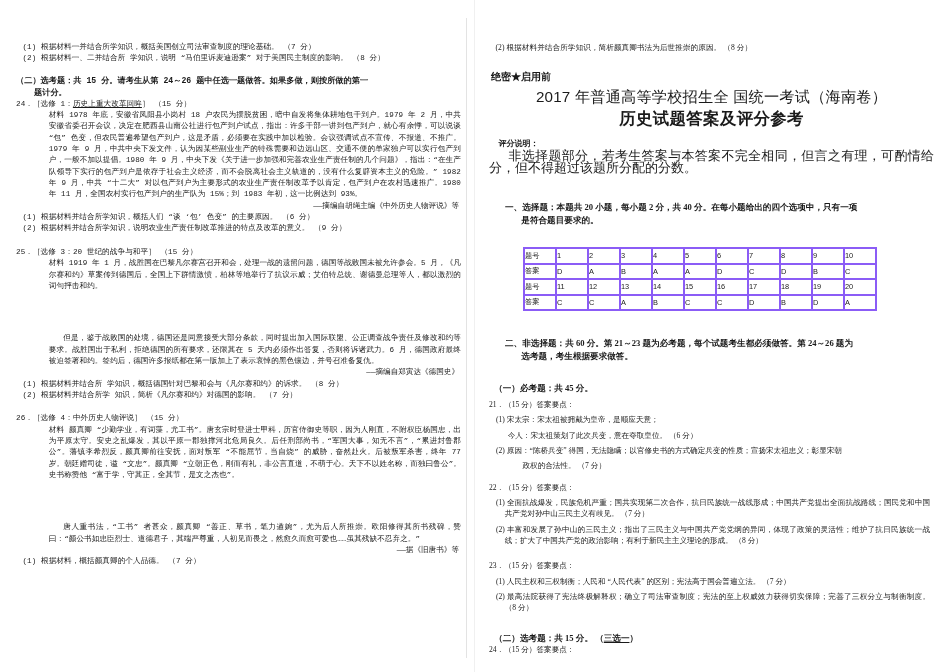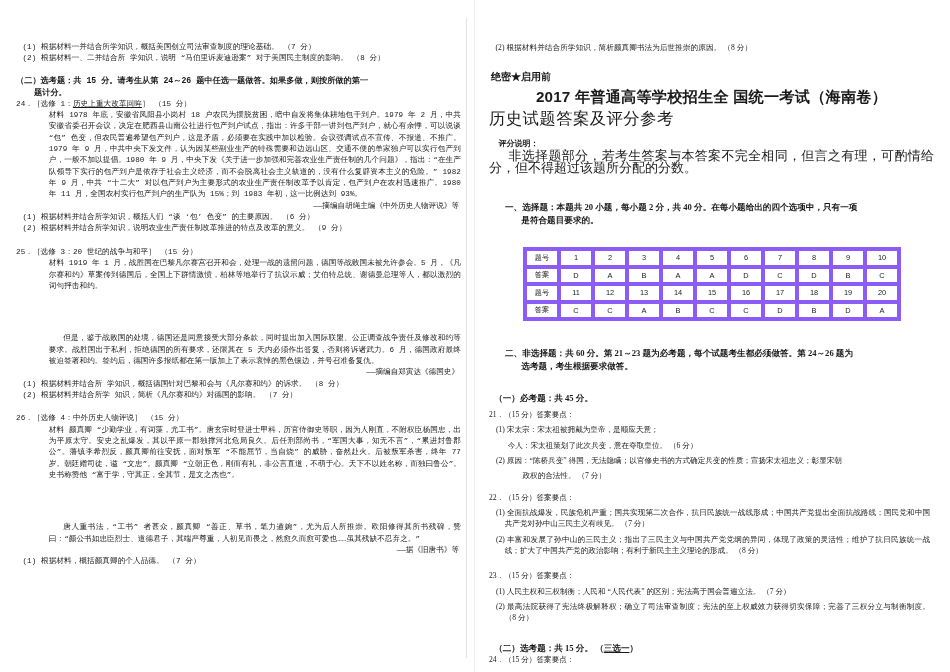--- a/index.html
+++ b/index.html
@@ -91,31 +91,31 @@
   .secret {
     font-size: 10px;
     font-weight: bold;
     line-height: 11px;
     margin: 0;
     padding-left: 2px;
   }
   .title1 {
     font-family: "Liberation Sans", "DejaVu Sans", sans-serif;
     font-size: 15.2px;
-    font-weight: bold;
+    font-weight: normal;
     text-align: center;
     line-height: 21px;
     margin: 0;
     letter-spacing: .2px;
   }
   .title2 {
     font-family: "Liberation Sans", "DejaVu Sans", sans-serif;
     font-size: 16.4px;
-    font-weight: normal;
-    text-align: left;
+    font-weight: bold;
+    text-align: center;
     line-height: 23px;
     margin: 0;
     letter-spacing: .4px;
   }
   .note-h {
     font-size: 8px;
     font-weight: bold;
     line-height: 12px;
     margin: 0;
     padding-left: 1.2em;
@@ -144,24 +144,24 @@
   }
 
   
   .tbl-wrap { padding-left: 34px; padding-top: 5px; }
   table.answers {
     border-collapse: collapse;
     font-size: 7.4px;
     font-family: "Liberation Sans", "DejaVu Sans", sans-serif;
   }
   table.answers td {
-    border: 4px solid #8b5cf6;
+    border: 2px solid #8b5cf6;
     width: 30px;
     height: 13.5px;
-    text-align: center;
+    text-align: left;
     vertical-align: middle;
     padding: 0;
     color: #222;
   }
   table.answers td.hd {
     width: 30px;
     font-size: 7.2px;
   }
 
   .qline {

